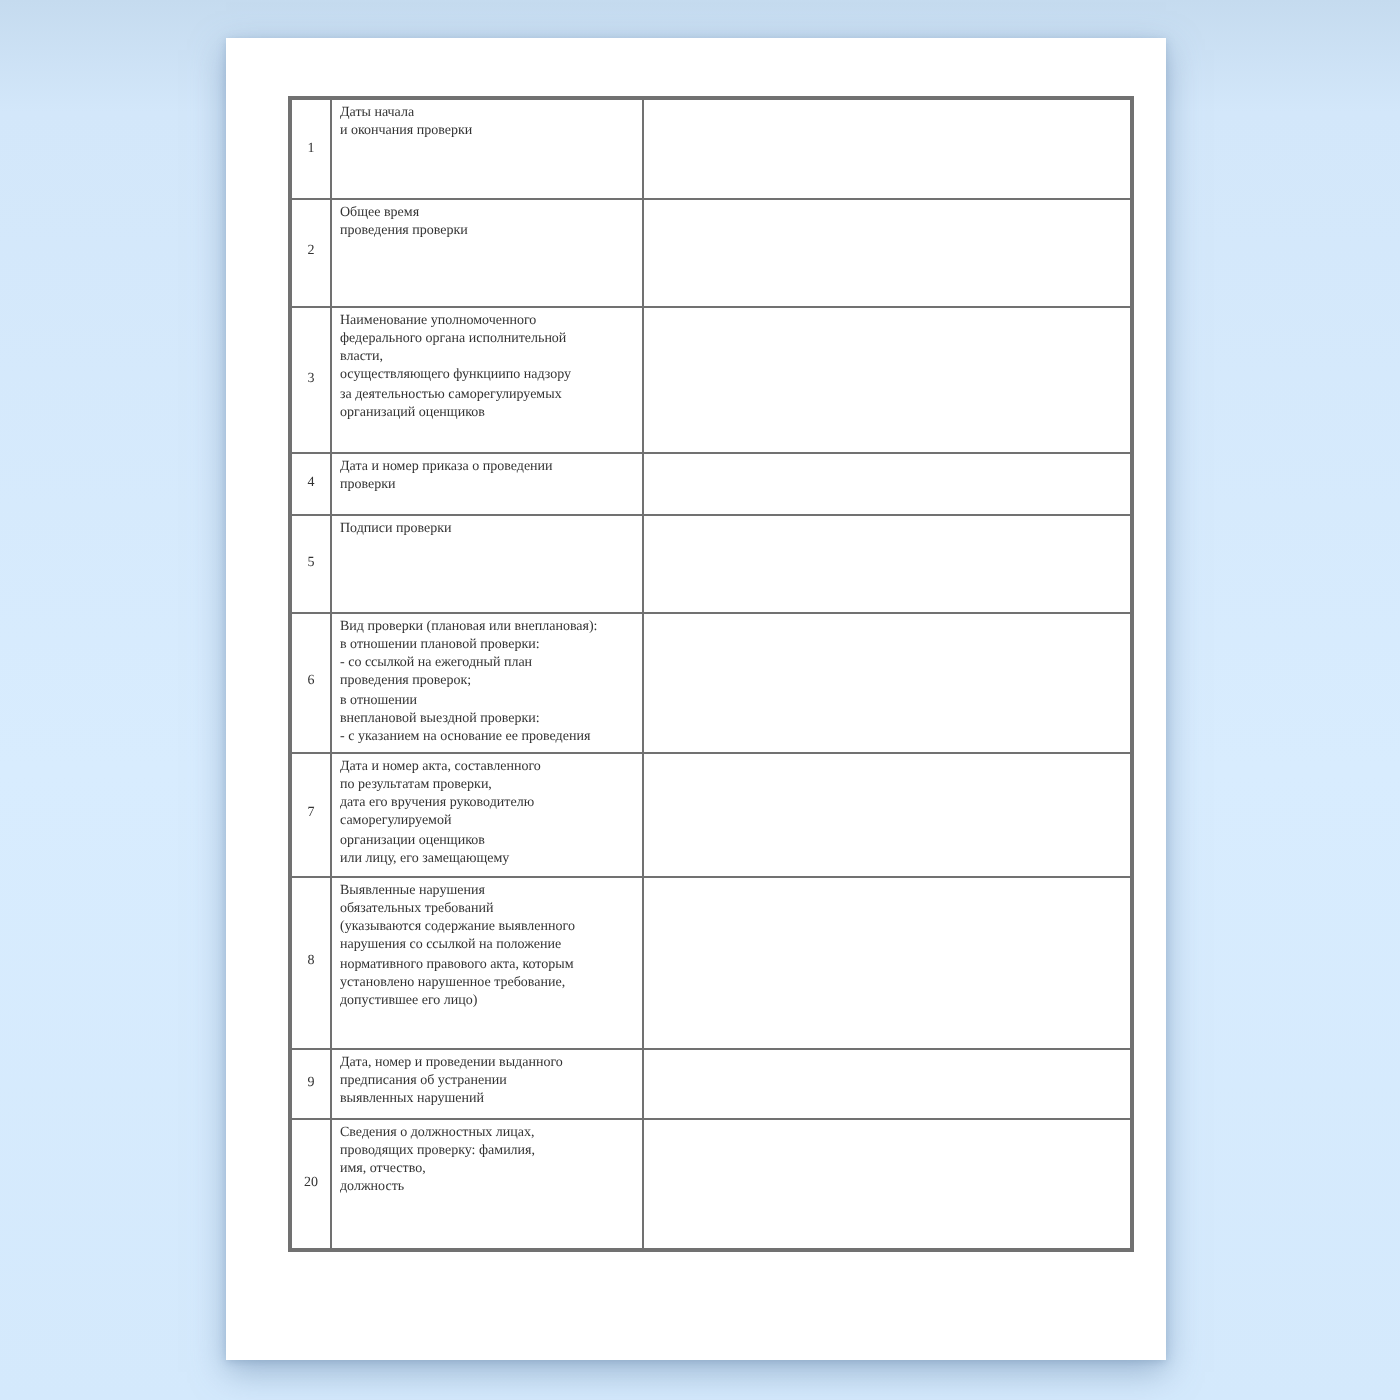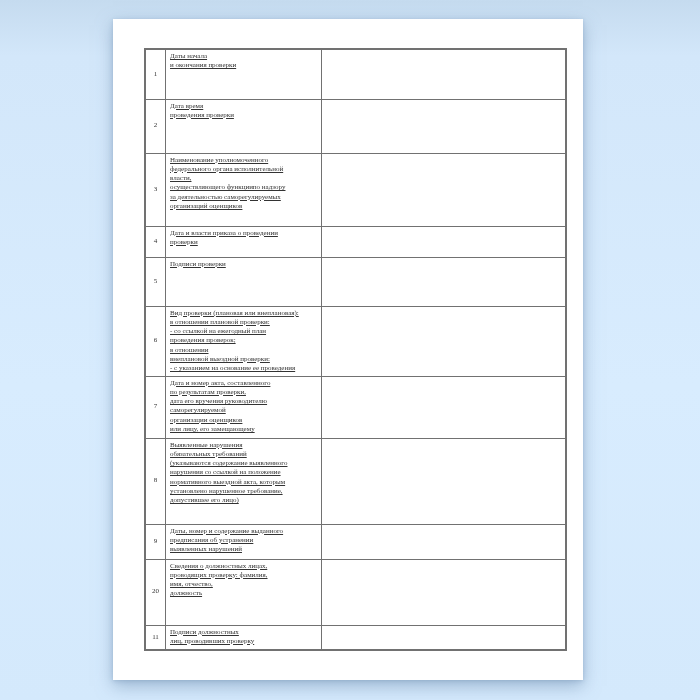--- a/index.html
+++ b/index.html
@@ -43,21 +43,20 @@
     width: 19px;
     text-align: center;
     vertical-align: middle;
     padding: 0;
   }
   td.cell-label {
     width: 148px;
     vertical-align: top;
     padding: 2px 3px 2px 4px;
     white-space: pre-line;
-    text-decoration: underline;
   }
   td.cell-value {
     width: 237px;
     vertical-align: top;
     padding: 2px 3px;
   }
 </style>
 </head>
 <body>
 
@@ -65,37 +64,37 @@
   <table class="doc-table">
     <tbody>
         <tr style="height: 50px;">
           <td class="cell-num">1</td>
           <td class="cell-label">Даты начала
 и окончания проверки</td>
           <td class="cell-value"></td>
         </tr>
         <tr style="height: 54px;">
           <td class="cell-num">2</td>
-          <td class="cell-label">Дата время
+          <td class="cell-label">Общее время
 проведения проверки</td>
           <td class="cell-value"></td>
         </tr>
         <tr style="height: 73px;">
           <td class="cell-num">3</td>
           <td class="cell-label">Наименование уполномоченного
 федерального органа исполнительной
 власти,
 осуществляющего функциипо надзору
 за деятельностью саморегулируемых
 организаций оценщиков</td>
           <td class="cell-value"></td>
         </tr>
         <tr style="height: 31px;">
           <td class="cell-num">4</td>
-          <td class="cell-label">Дата и власти приказа о проведении
+          <td class="cell-label">Дата и номер приказа о проведении
 проверки</td>
           <td class="cell-value"></td>
         </tr>
         <tr style="height: 49px;">
           <td class="cell-num">5</td>
           <td class="cell-label">Подписи проверки</td>
           <td class="cell-value"></td>
         </tr>
         <tr style="height: 69px;">
           <td class="cell-num">6</td>
@@ -117,41 +116,35 @@
 организации оценщиков
 или лицу, его замещающему</td>
           <td class="cell-value"></td>
         </tr>
         <tr style="height: 86px;">
           <td class="cell-num">8</td>
           <td class="cell-label">Выявленные нарушения
 обязательных требований
 (указываются содержание выявленного
 нарушения со ссылкой на положение
-нормативного выездной акта, которым
+нормативного правового акта, которым
 установлено нарушенное требование,
 допустившее его лицо)</td>
           <td class="cell-value"></td>
         </tr>
         <tr style="height: 35px;">
           <td class="cell-num">9</td>
-          <td class="cell-label">Даты, номер и содержание выданного
+          <td class="cell-label">Дата, номер и проведении выданного
 предписания об устранении
 выявленных нарушений</td>
           <td class="cell-value"></td>
         </tr>
         <tr style="height: 66px;">
           <td class="cell-num">20</td>
           <td class="cell-label">Сведения о должностных лицах,
 проводящих проверку: фамилия,
 имя, отчество,
 должность</td>
           <td class="cell-value"></td>
         </tr>
-        <tr style="height: 25px;">
-          <td class="cell-num">11</td>
-          <td class="cell-label">Подписи должностных
-лиц, проводивших проверку</td>
-          <td class="cell-value"></td>
-        </tr>
       </tbody>
   </table>
 </div>
 
 </body></html>

